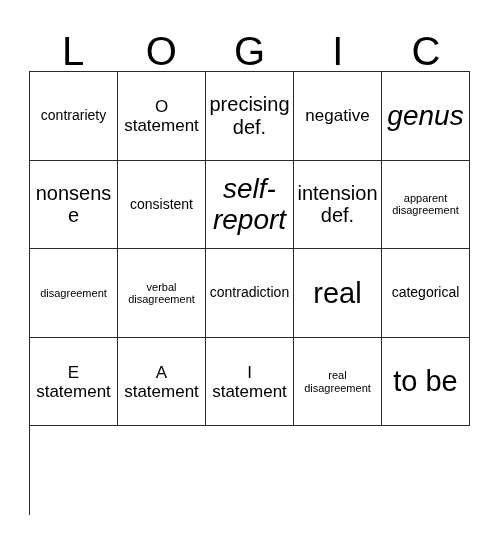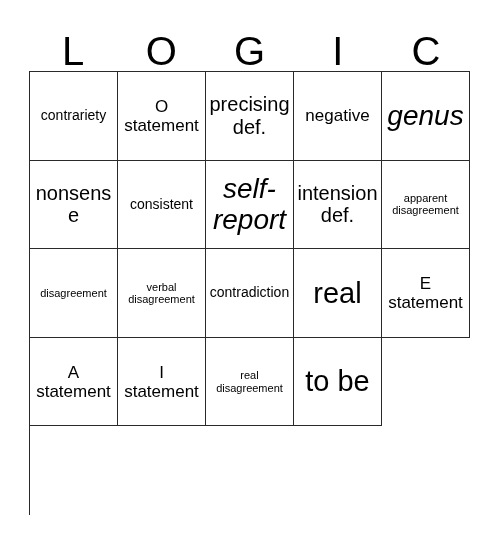--- a/index.html
+++ b/index.html
@@ -158,20 +158,23 @@
         <span class="cell-text sz-xs">verbal
 disagreement</span>
       </div>
       <div class="cell">
         <span class="cell-text sz-s">contradiction</span>
       </div>
       <div class="cell">
         <span class="cell-text sz-xxl">real</span>
       </div>
       <div class="cell">
+        <span class="cell-text sz-s">categorical</span>
+      </div>
+      <div class="cell">
         <span class="cell-text sz-m">E
 statement</span>
       </div>
       <div class="cell">
         <span class="cell-text sz-m">A
 statement</span>
       </div>
       <div class="cell">
         <span class="cell-text sz-m">I
 statement</span>

